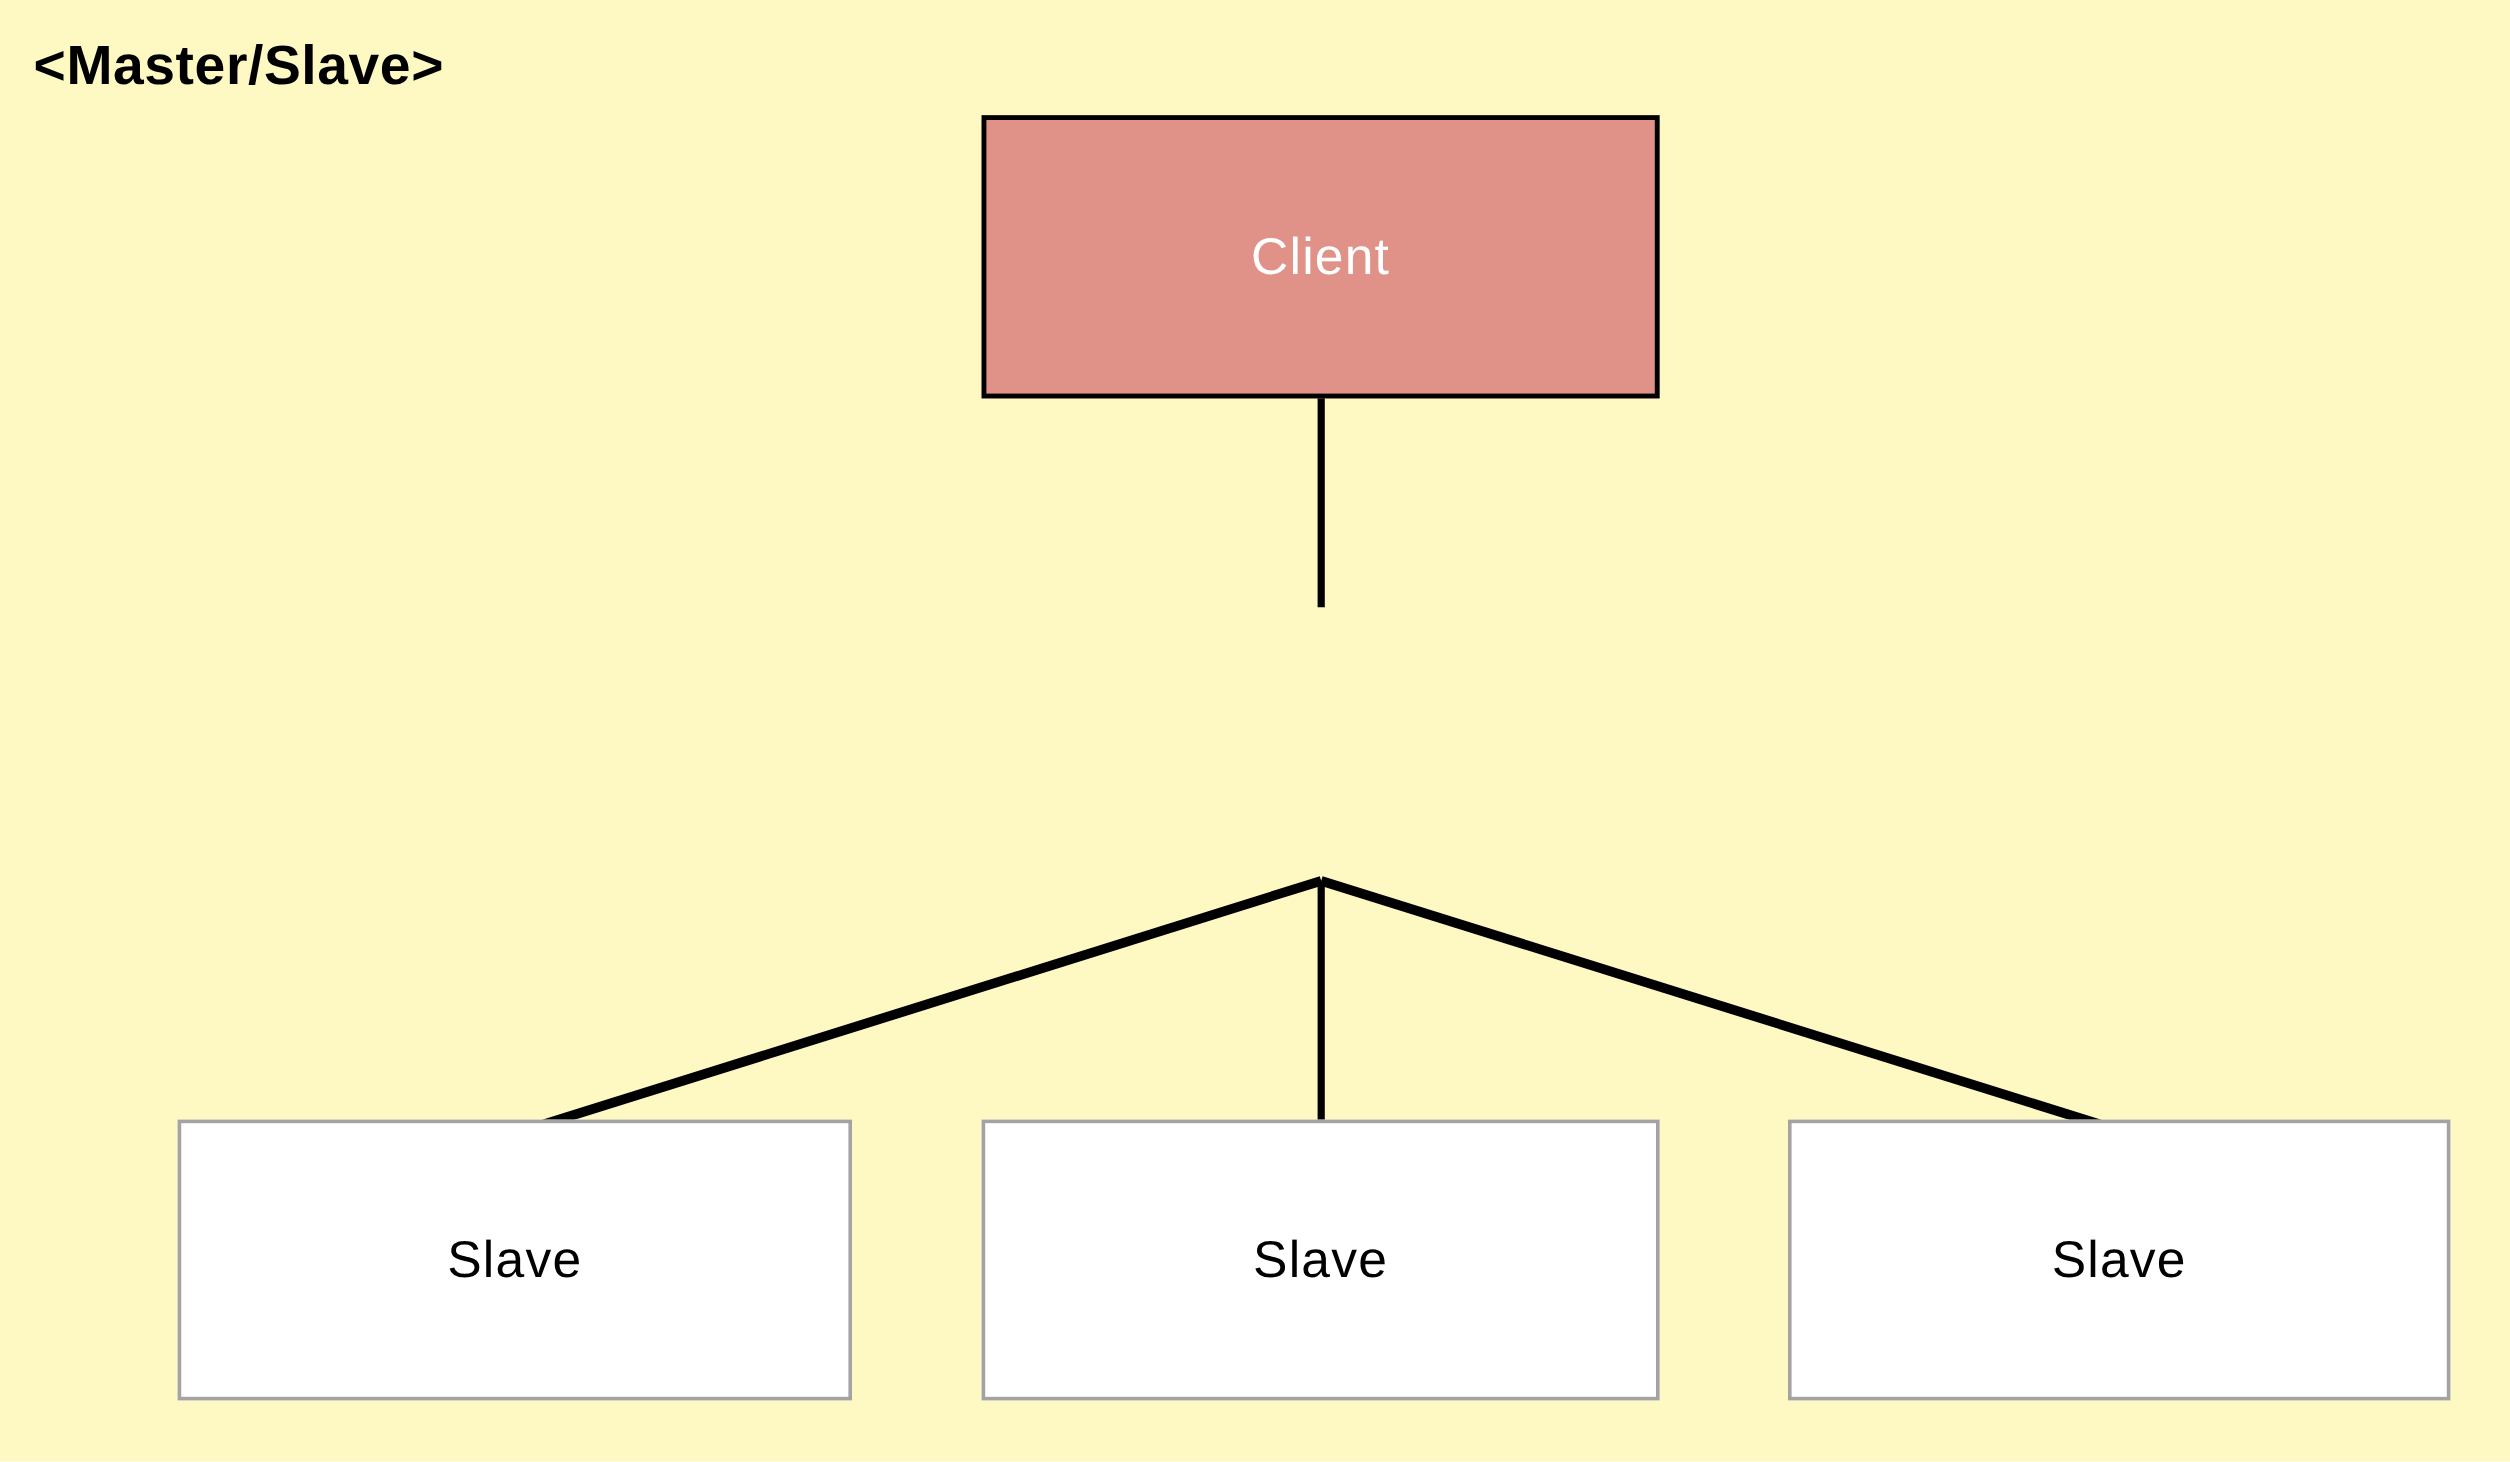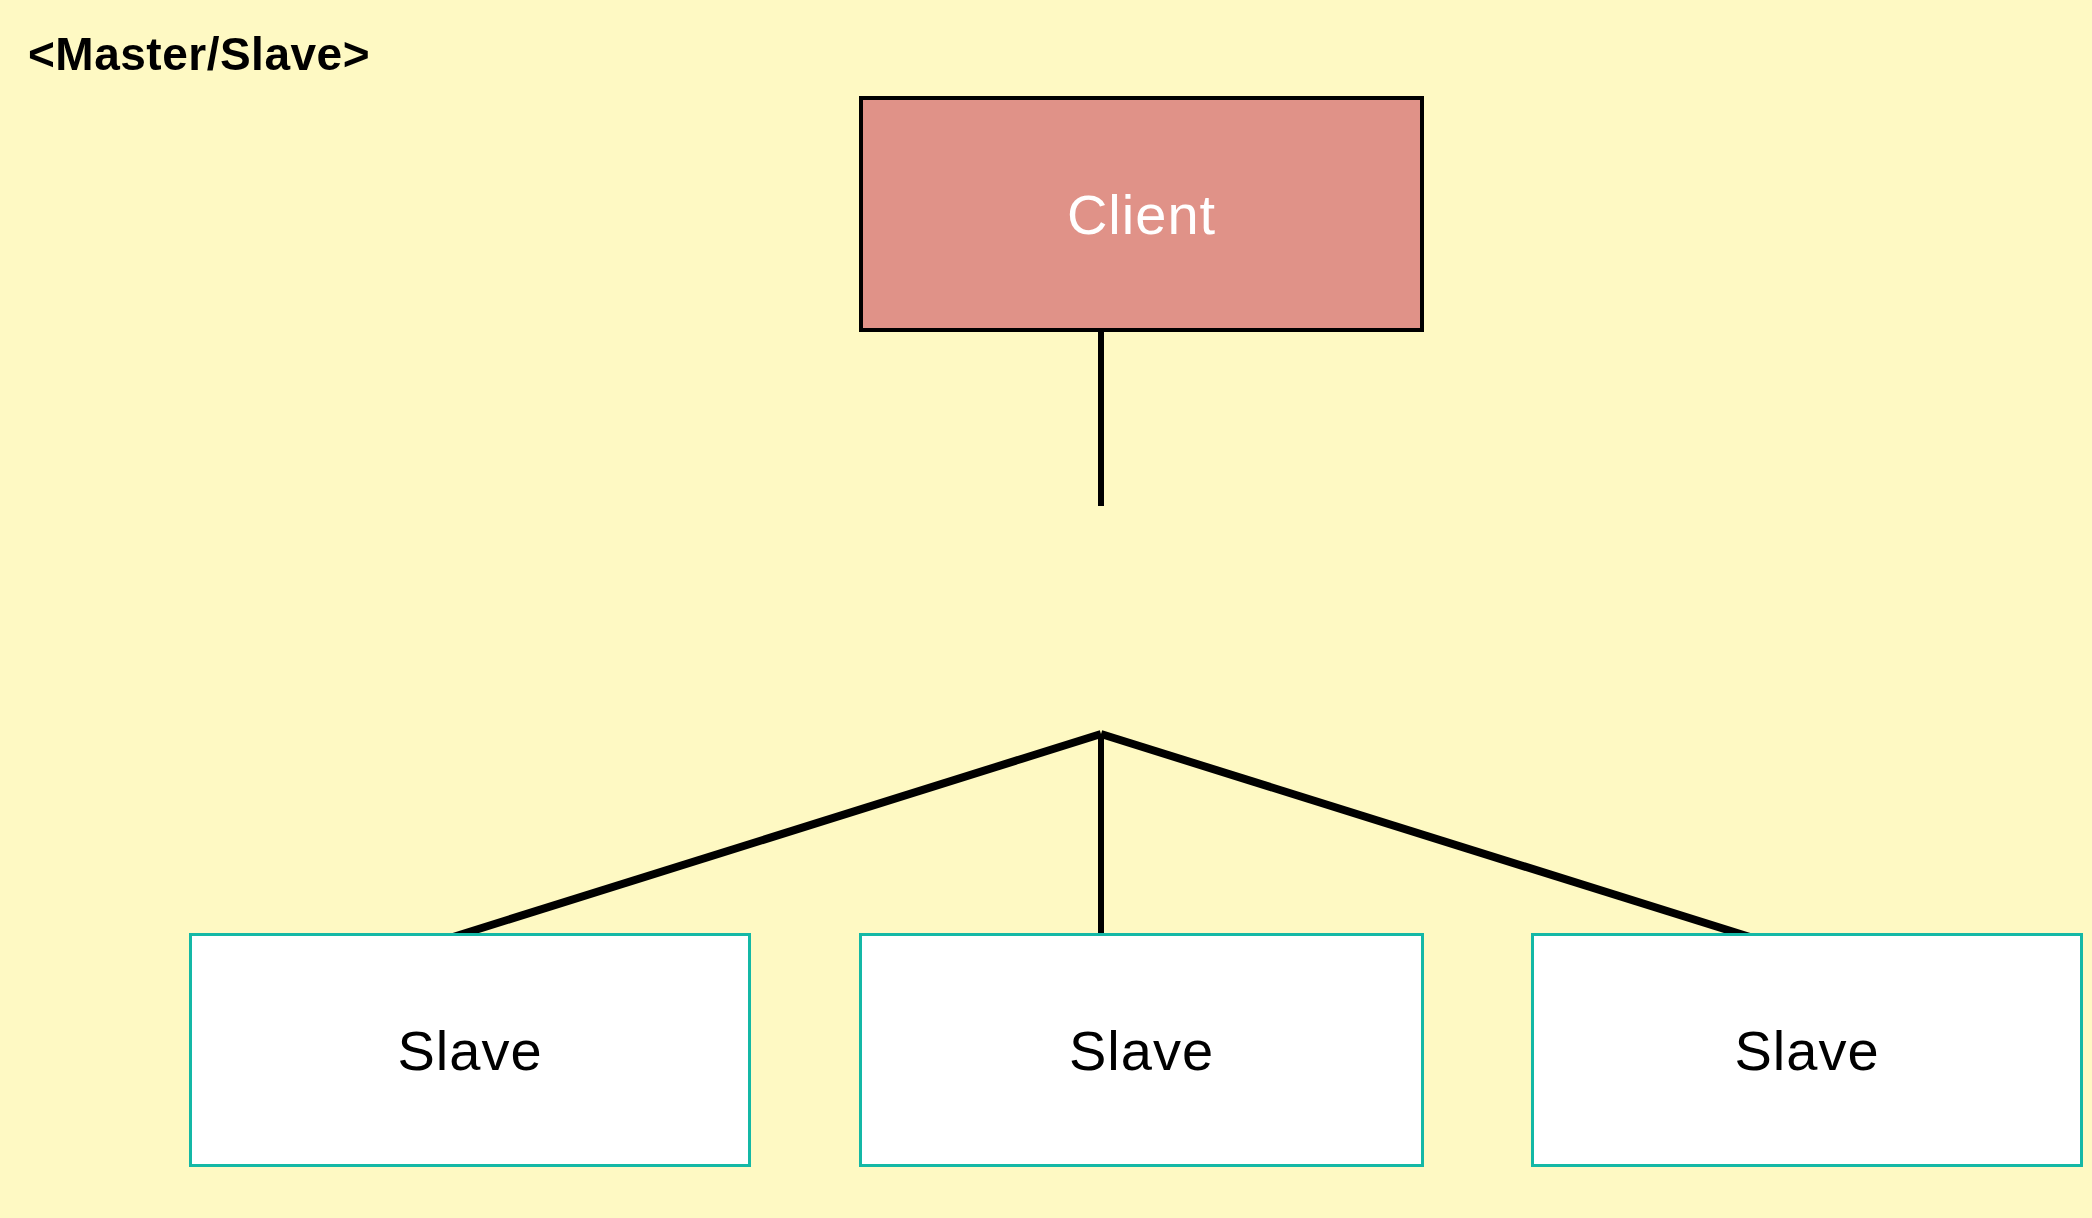--- a/index.html
+++ b/index.html
@@ -32,23 +32,22 @@
     top: 0;
     z-index: 1;
   }
   .node {
     position: absolute;
     box-sizing: border-box;
     display: flex;
     align-items: center;
     justify-content: center;
     z-index: 2;
-    font-size: 56px;
+    font-size: 43px;
     letter-spacing: 1px;
-    margin-left: 41px;
   }
   .node-client {
     left: 818px;
     top: 96px;
     width: 565px;
     height: 236px;
     background: #E09288;
     border: 4px solid #000000;
     color: #FFFFFF;
   }
@@ -58,21 +57,21 @@
     width: 565px;
     height: 233px;
     background: #C84638;
     border: 4px solid #000000;
     color: #FFFFFF;
   }
   .node-slave {
     top: 933px;
     height: 234px;
     background: #FFFFFF;
-    border: 3px solid #14b8a6;
+    border: 3px solid #a3a3a3;
     color: #000000;
   }
   .node-slave-1 { left: 148px;  width: 562px; }
   .node-slave-2 { left: 818px;  width: 565px; }
   .node-slave-3 { left: 1490px; width: 552px; }
 </style>
 </head>
 <body>
 
 <div class="canvas">

